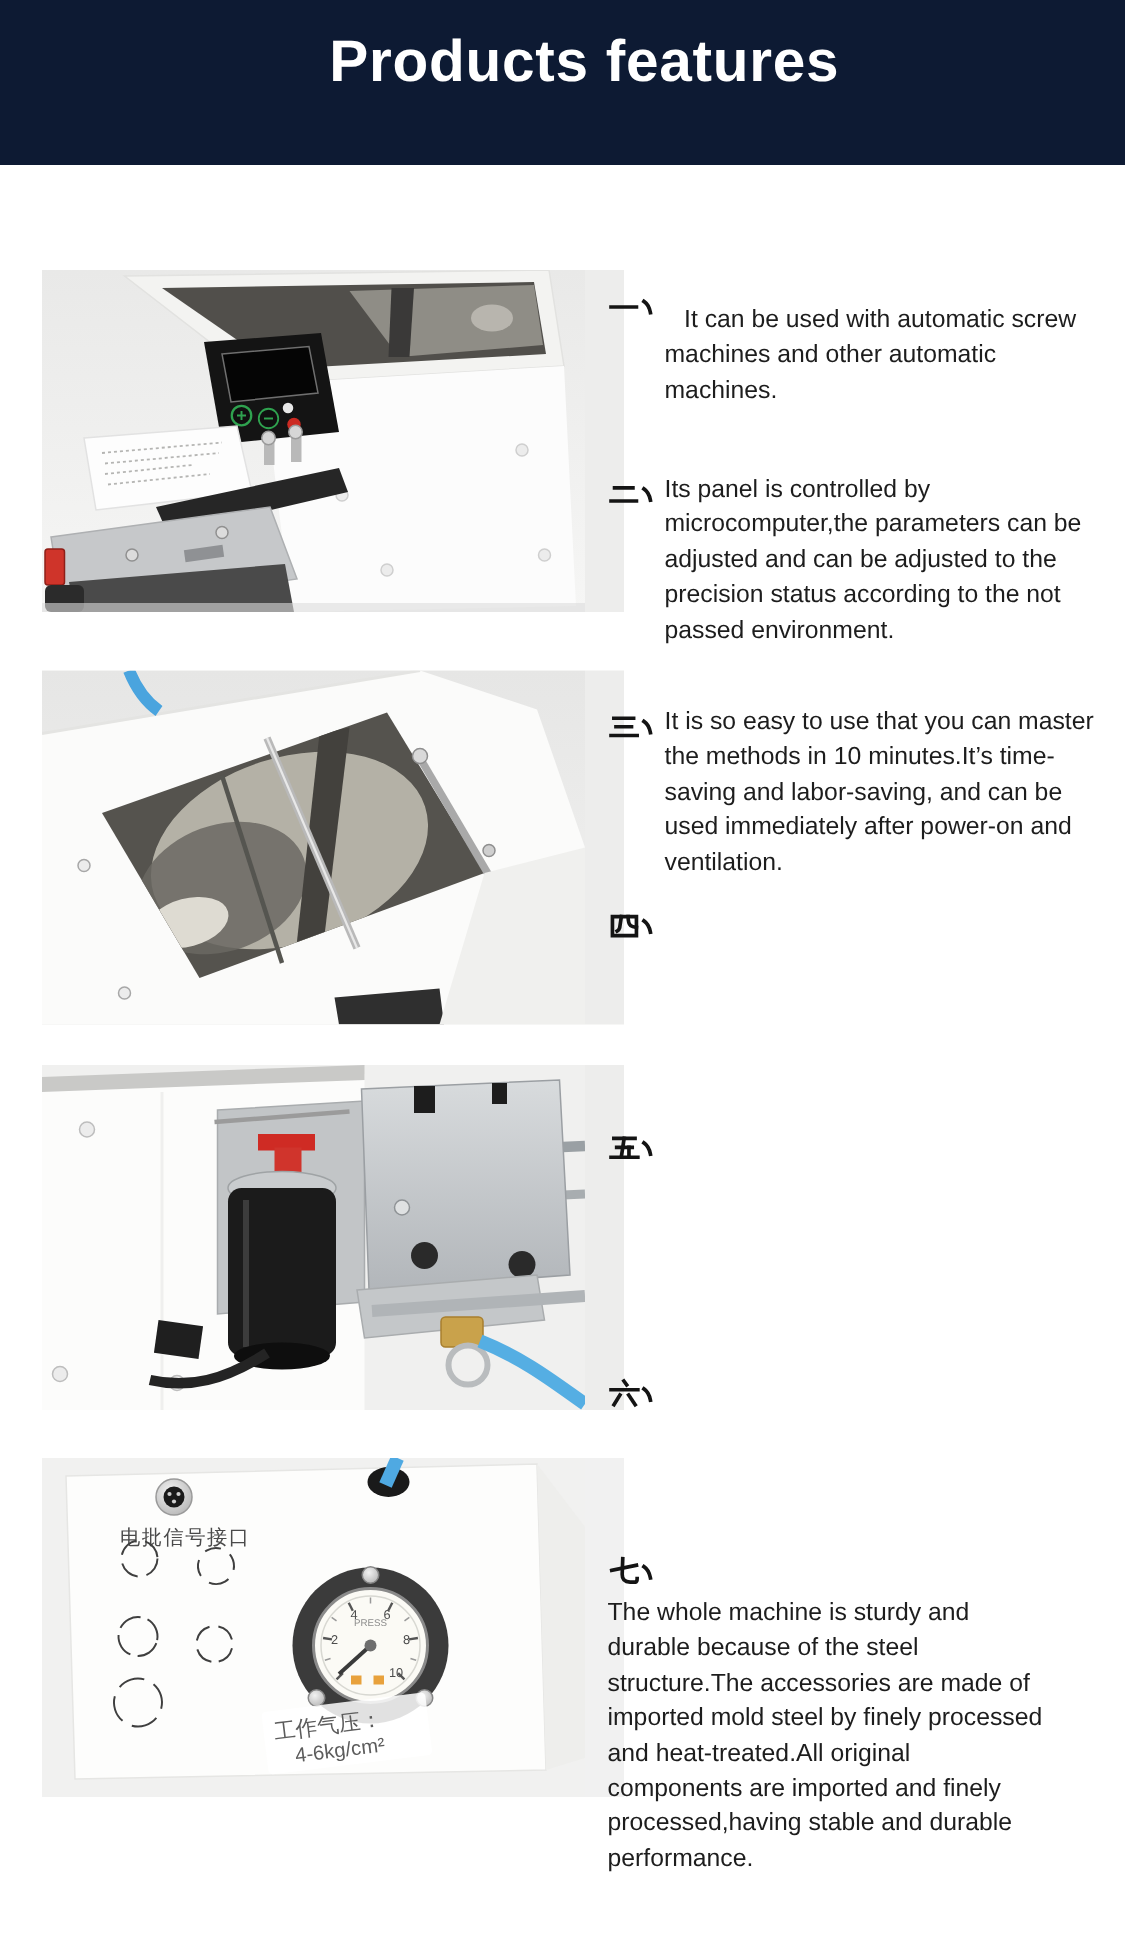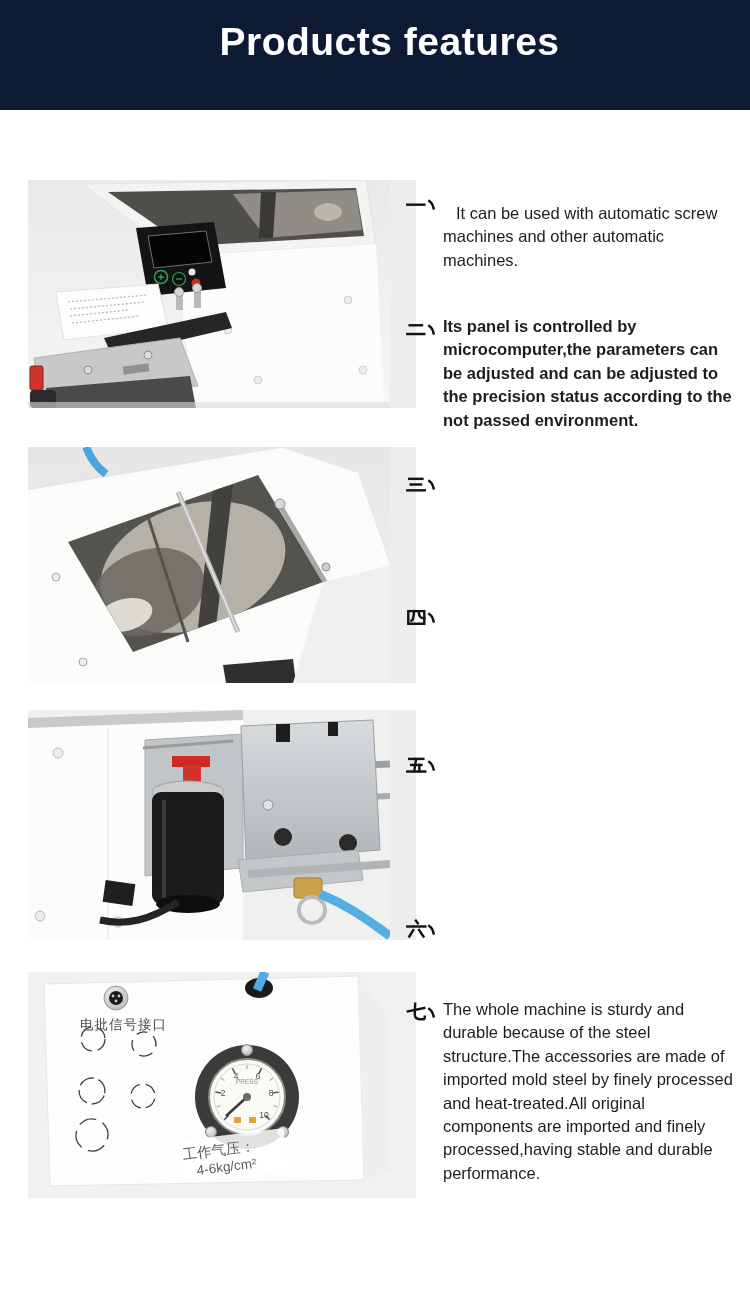--- a/index.html
+++ b/index.html
@@ -279,36 +279,37 @@
 
   <ol id="features">
     <li class="feature" style="top: 190px;">
       <svg class="feature-marker" viewBox="0 0 34 24">
           <path d="M2.5 12.2 H20.5"></path>
           <path d="M25.8 8.2 Q29.4 10.6 30.4 16.2"></path>
         </svg>
       <div class="feature-text">It can be used with automatic screw machines and other automatic machines.</div>
     </li>
 
-    <li class="feature" style="top: 315px; font-weight: bold;">
+    <li class="feature" style="top: 315px;">
       <svg class="feature-marker" viewBox="0 0 34 24">
           <path d="M5 7.5 H18"></path>
           <path d="M2.5 16.8 H20.5"></path>
           <path d="M25.8 8.2 Q29.4 10.6 30.4 16.2"></path>
         </svg>
       <div class="feature-text">Its panel is controlled by microcomputer,the parameters can be adjusted and can be adjusted to the precision status according to the not passed environment.</div>
     </li>
 
     <li class="feature" style="top: 470px;">
       <svg class="feature-marker" viewBox="0 0 34 24">
           <path d="M4.5 6 H18.5"></path>
           <path d="M6 12 H17"></path>
           <path d="M2.5 18.2 H21"></path>
           <path d="M25.8 8.2 Q29.4 10.6 30.4 16.2"></path>
         </svg>
+      <div class="feature-text">It is so easy to use that you can master the methods in 10 minutes.It’s time-saving and labor-saving, and can be used immediately after power-on and ventilation.</div>
     </li>
 
     <li class="feature" style="top: 603px;">
       <svg class="feature-marker" viewBox="0 0 34 24">
           <path d="M3.5 5.2 H20.5 V18.6 H3.5 Z"></path>
           <path d="M9.8 5.2 L8.6 13.2 Q8.3 14.6 6.8 15.4"></path>
           <path d="M14.6 5.2 Q14.6 10 16.4 11.6 Q17.4 12.5 20.5 12.8"></path>
           <path d="M25.8 8.2 Q29.4 10.6 30.4 16.2"></path>
         </svg>
     </li>
@@ -327,21 +328,21 @@
     <li class="feature" style="top: 915px;">
       <svg class="feature-marker" viewBox="0 0 34 24">
           <path d="M11.6 2.6 L13.6 5.4"></path>
           <path d="M2.5 8.8 H21.5"></path>
           <path d="M8.8 12.6 L4.6 19.4"></path>
           <path d="M15 12.6 L19.6 19.4"></path>
           <path d="M25.8 8.2 Q29.4 10.6 30.4 16.2"></path>
         </svg>
     </li>
 
-    <li class="feature" style="top: 998px;">
+    <li class="feature" style="top: 1029px; flex-direction: column;">
       <svg class="feature-marker" viewBox="0 0 34 24">
           <path d="M3 10.8 L20.5 7.2"></path>
           <path d="M10.8 2.6 L10.4 13.6 Q10.3 19 16 19.2 L19.8 19.2 Q21 19 21 16.6"></path>
           <path d="M25.8 8.2 Q29.4 10.6 30.4 16.2"></path>
         </svg>
       <div class="feature-text">The whole machine is sturdy and durable because of the steel structure.The accessories are made of imported mold steel by finely processed and heat-treated.All original components are imported and finely processed,having stable and durable performance.</div>
     </li>
   </ol>
 
 </div>

